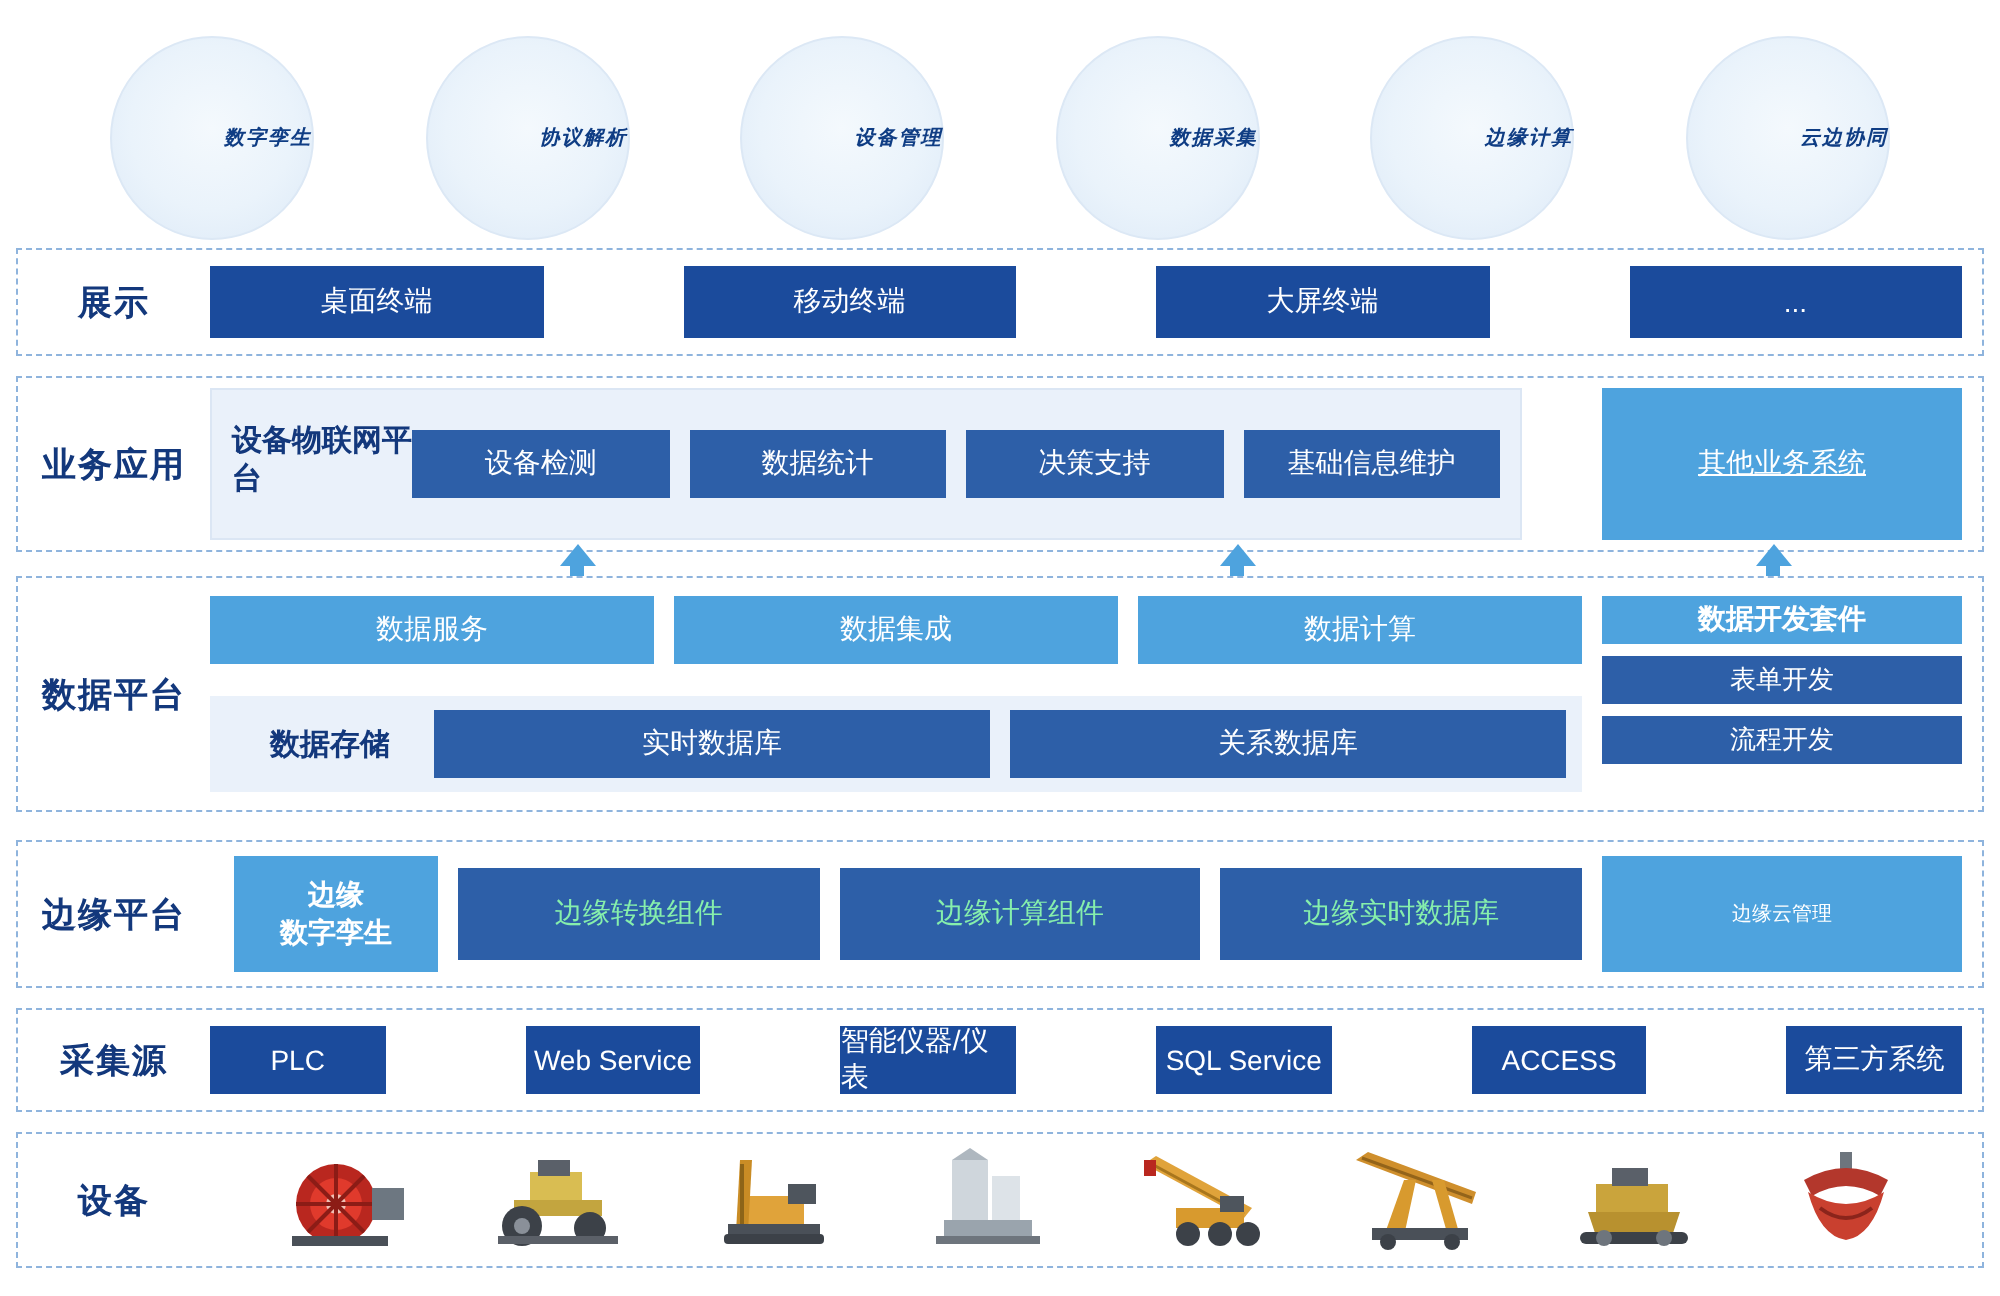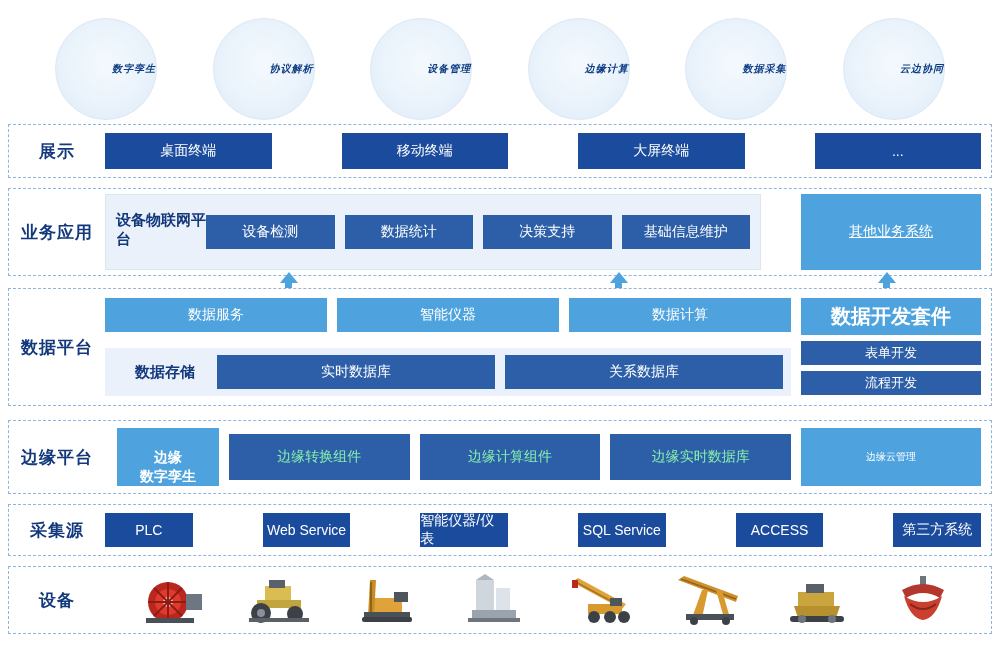--- a/index.html
+++ b/index.html
@@ -188,23 +188,23 @@
   }
   .data-right {
     flex: 0 0 180px;
     margin-left: 10px;
     display: flex;
     flex-direction: column;
   }
   .kit-title {
     background: #4ea3de;
     color: #fff;
-    font-size: 20px;
+    font-size: 14px;
     font-weight: 700;
-    height: 37px;
+    height: 24px;
     display: flex;
     align-items: center;
     justify-content: center;
   }
   .kit-item {
     background: #2d5fa8;
     color: #fff;
     font-size: 13px;
     height: 24px;
     margin-top: 6px;
@@ -223,21 +223,21 @@
     box-sizing: border-box;
   }
   .edge-term {
     flex: 0 0 102px;
     background: #4ea3de;
     color: #fff;
     height: 58px;
     display: flex;
     flex-direction: column;
     align-items: center;
-    justify-content: flex-end;
+    justify-content: center;
     font-size: 14px;
     font-weight: 700;
     line-height: 1.35;
   }
   .edge-blk {
     background: #2d5fa8;
     color: #86efac;
     font-size: 14px;
     height: 46px;
     flex: 1;
@@ -288,24 +288,24 @@
     <div class="bubble">
         <span>数字孪生</span>
       </div>
     <div class="bubble">
         <span>协议解析</span>
       </div>
     <div class="bubble">
         <span>设备管理</span>
       </div>
     <div class="bubble">
+        <span>数据采集</span>
+      </div>
+    <div class="bubble">
         <span>边缘计算</span>
-      </div>
-    <div class="bubble">
-        <span>数据采集</span>
       </div>
     <div class="bubble">
         <span>云边协同</span>
       </div>
   </div>
 
   <div class="row">
     <div class="row-label">展示</div>
     <div class="row-body display-body">
       <div class="blk">桌面终端</div>
@@ -346,21 +346,21 @@
     <div class="arrow-stem" style="left:883px; top:-3px;"></div>
   </div>
 
   <div class="row data-row" style="margin-top:12px;">
     <div class="row-label">数据平台</div>
     <div class="data-body">
       <div class="data-left">
         <div class="data-services">
           <div class="blk light">数据服务</div>
           <div class="gap"></div>
-          <div class="blk light">智能仪器</div>
+          <div class="blk light">数据集成</div>
           <div class="gap"></div>
           <div class="blk light">数据计算</div>
         </div>
         <div class="data-storage">
           <div class="storage-label">数据存储</div>
           <div class="blk mid">实时数据库</div>
           <div class="gap"></div>
           <div class="blk mid">关系数据库</div>
         </div>
       </div>

